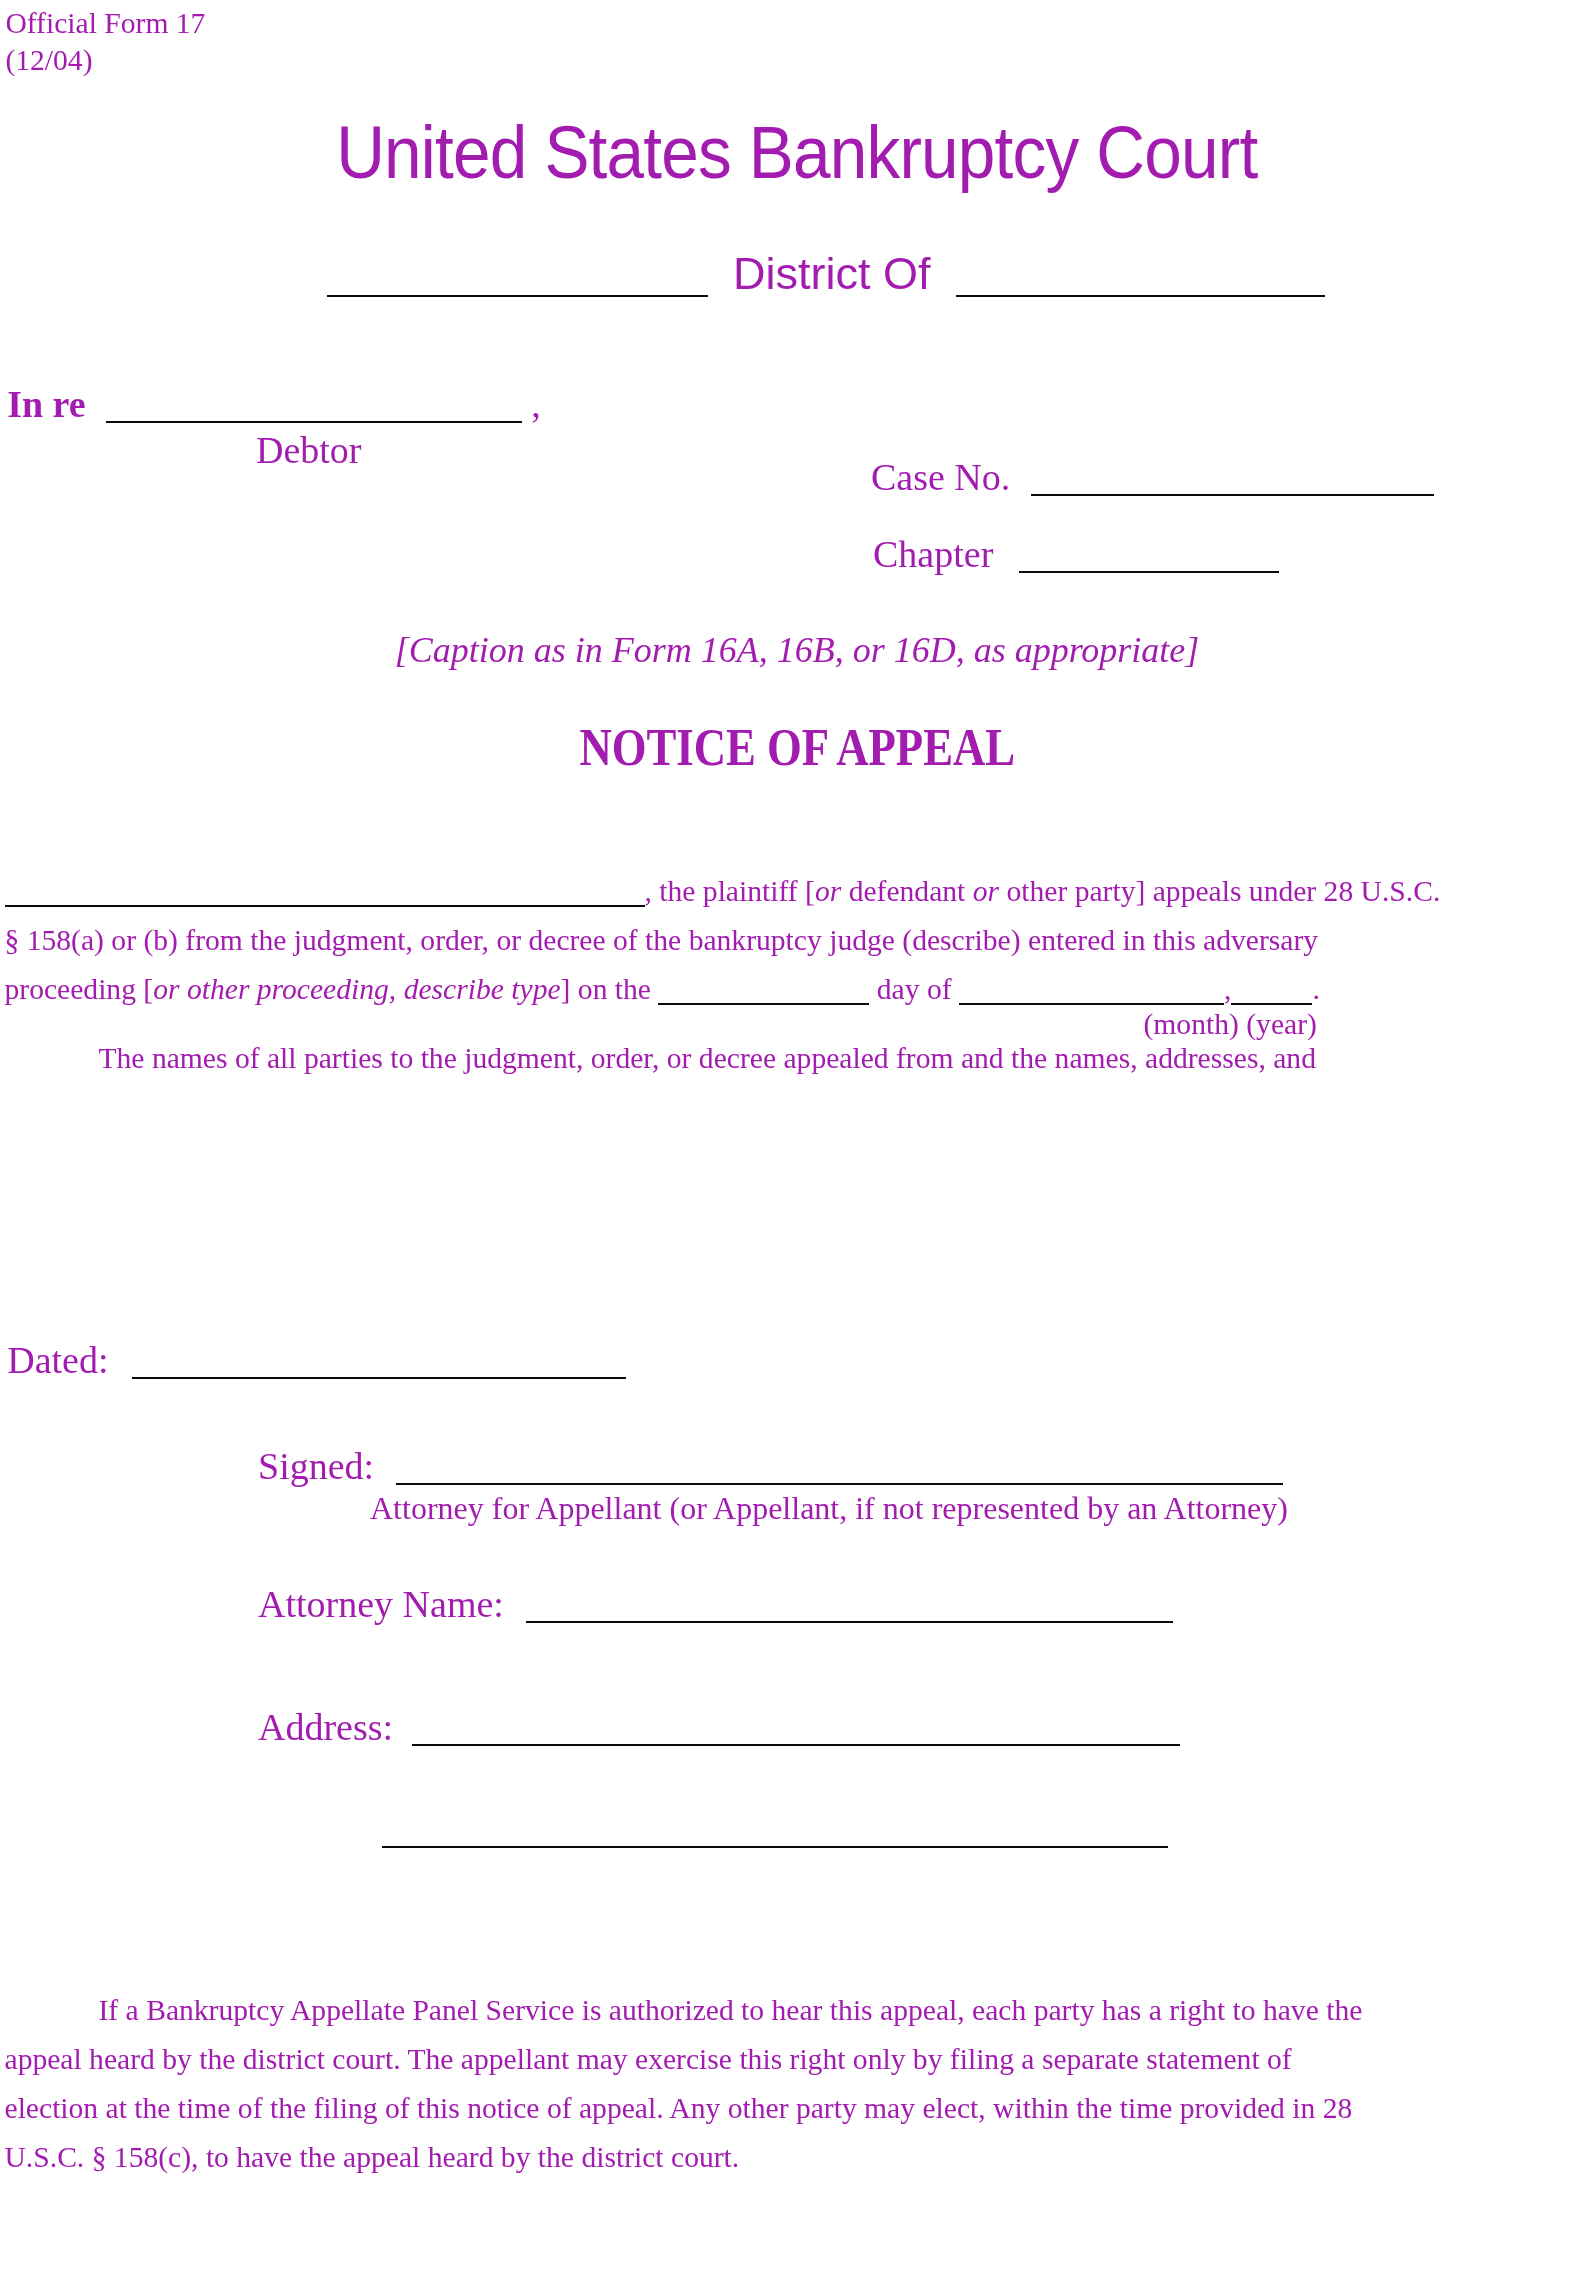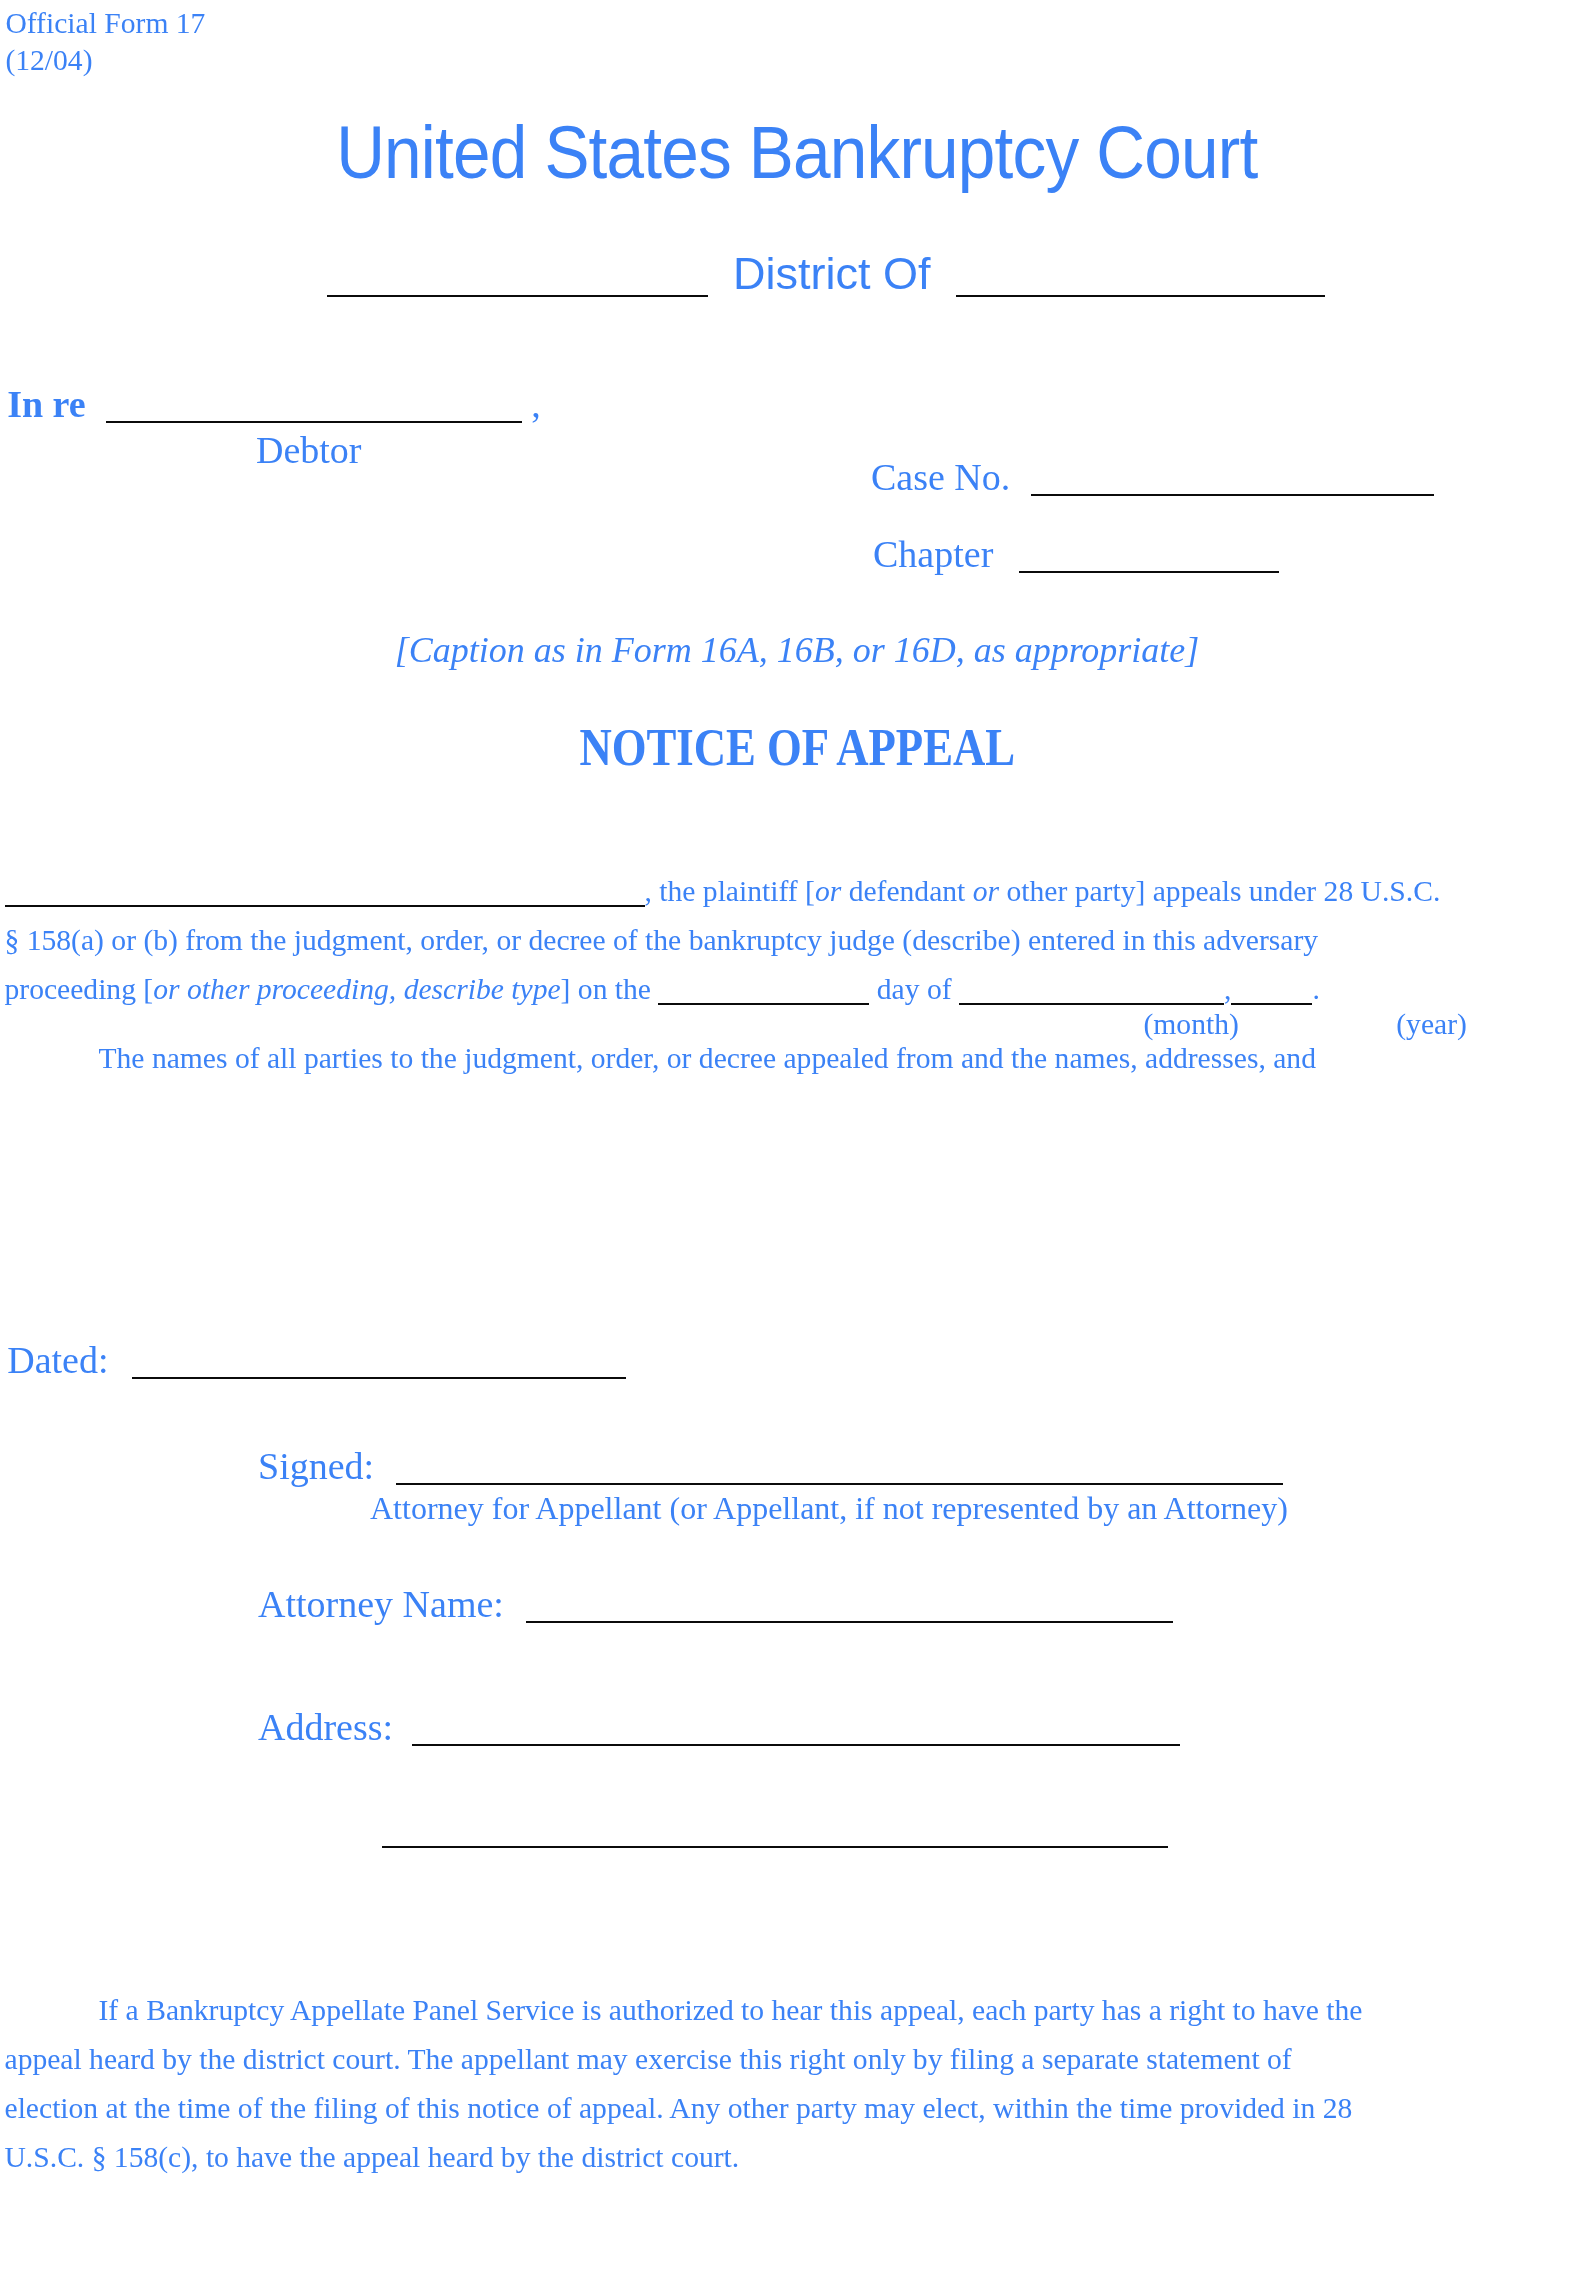--- a/index.html
+++ b/index.html
@@ -1,20 +1,20 @@
 <!DOCTYPE html>
 <html style="font-size:14.3px"><head>
 <meta charset="utf-8">
 <style>
   html,body{margin:0;padding:0;background:#e8e8e8;}
   .page{
     position:relative;
     width:1594px;height:2286px;
     background:#ffffff;
-    color:#3b82f6;
+    color:#a21caf;
     font-family:"Liberation Serif","DejaVu Serif",serif;
     overflow:hidden;
   }
   .abs{position:absolute;}
   .sans{font-family:"Liberation Sans","DejaVu Sans",sans-serif;}
   .it{font-style:italic;}
   .center{left:0;width:100%;text-align:center;}
   .nowrap{white-space:nowrap;}
   .blank{
     display:inline-block;
@@ -39,21 +39,21 @@
   
   .caption-note{top:629px;font-size:36px;}
   .notice-title{top:718px;font-size:52px;font-weight:bold;}
   .notice-title .squeeze{display:inline-block;transform:scaleX(0.86);transform-origin:50% 50%;letter-spacing:0px;}
   
   .body-par{font-size:29.6px;line-height:49px;}
   .p1{top:867px;left:4.5px;width:1587px;}
   .p1 .line{white-space:nowrap;}
   .month-year{line-height:34px;margin-top:-7.2px;white-space:nowrap;}
   .month-year .ml{margin-left:1139px;}
-  .month-year .yl{margin-left:150px;}
+  .month-year .yl{}
   .p2{top:1034px;left:4.5px;width:1587px;}
   .indent{padding-left:94px;}
   .indent-lg{padding-left:125px;}
   
   .sig-label{font-size:38px;}
   .dated-row{top:1338px;left:7.2px;}
   .dated-row .blank{width:494px;margin-left:14.3px;}
   .signed-row{top:1444px;left:258px;}
   .signed-row .blank{width:887px;margin-left:12.5px;}
   .signed-caption{top:1490px;left:370px;font-size:32px;}

